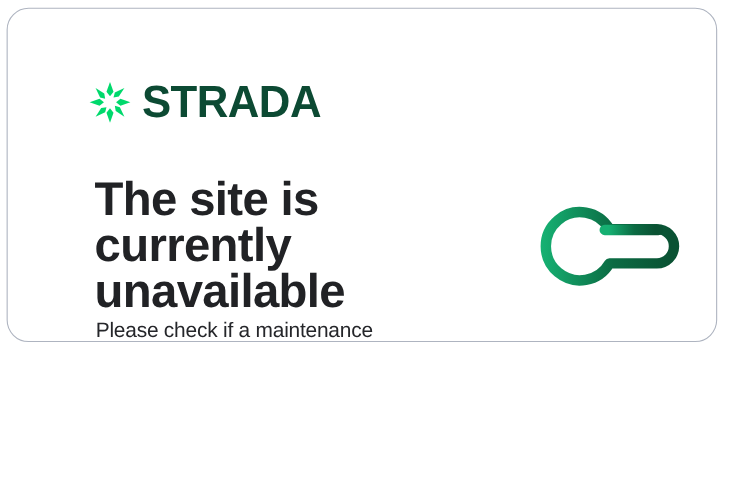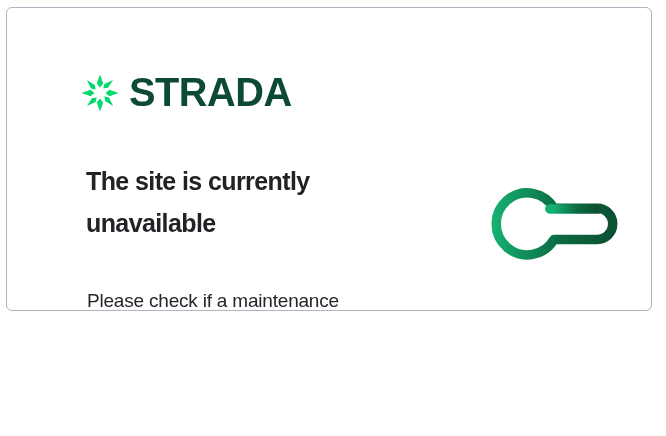--- a/index.html
+++ b/index.html
@@ -25,21 +25,21 @@
   
   .card {
     position: absolute;
     left: 6px;
     top: 7px;
     width: 646px;
     height: 304px;
     box-sizing: border-box;
     background: #ffffff;
     border: 1px solid #aeb4c0;
-    border-radius: 6px;
+    border-radius: 20px;
     overflow: hidden;
   }
 
   
   .brand {
     position: absolute;
     left: 73px;
     top: 64px;
     display: flex;
     align-items: center;
@@ -63,21 +63,21 @@
     transform-origin: left center;
   }
 
   
   .headline {
     position: absolute;
     left: 79px;
     top: 152px;
     width: 340px;
     font-family: "Liberation Sans", sans-serif;
-    font-size: 25px;
+    font-size: 43px;
     font-weight: bold;
     line-height: 42px;
     letter-spacing: -0.6px;
     color: #212225;
     margin: 0;
   }
 
   
   .body-copy {
     position: absolute;

